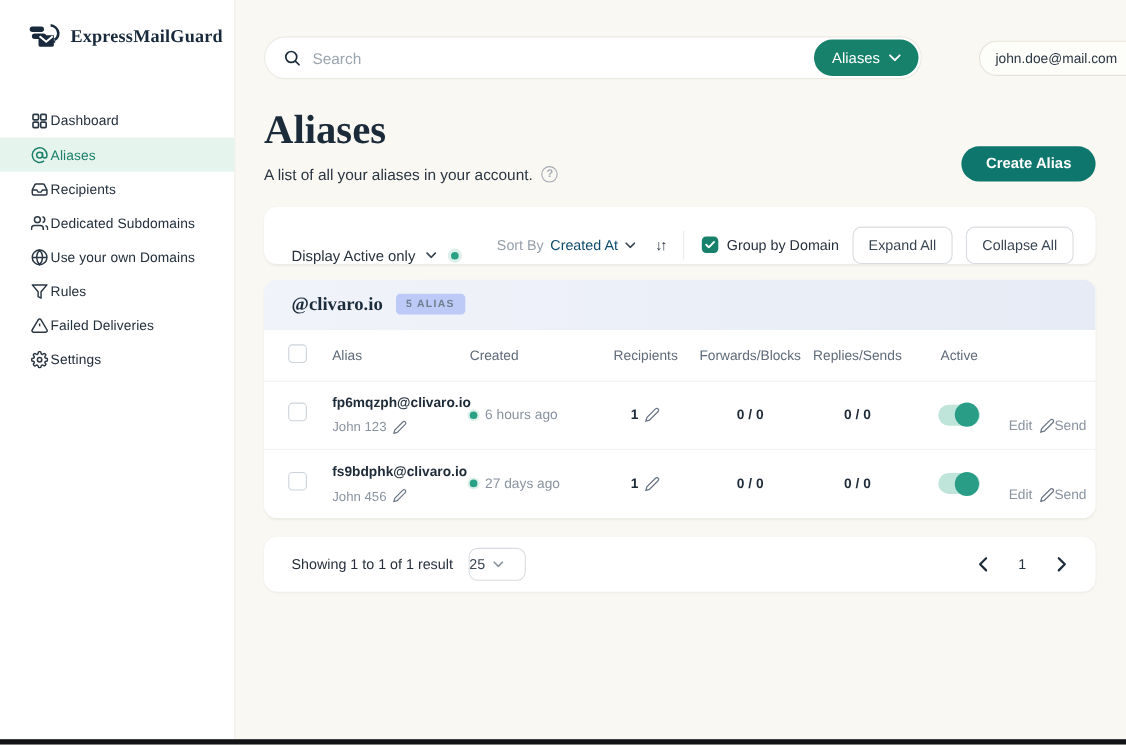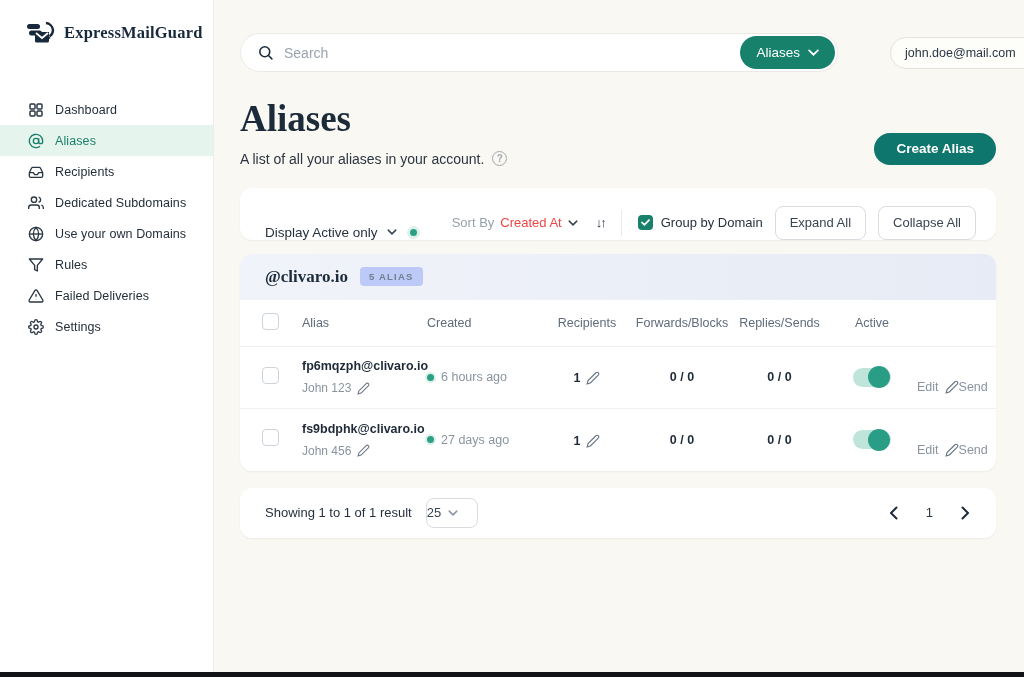--- a/index.html
+++ b/index.html
@@ -4,21 +4,21 @@
 <style>
   * { margin:0; padding:0; box-sizing:border-box; }
   html,body { width:1024px; height:677px; overflow:hidden; }
   body { font-family:"Liberation Sans", sans-serif; background:#faf8f2; position:relative; color:#27313d; }
 
   
   .sidebar { position:absolute; left:0; top:0; width:214px; height:672px; background:#ffffff; border-right:1px solid #ededea; z-index:2; }
   .brand { display:flex; align-items:center; gap:8px; padding:20px 16px 0 26px; }
   .brand-name { font-family:"Liberation Serif", serif; font-weight:700; font-size:16.5px; color:#18293b; letter-spacing:.2px; }
   .nav { margin-top:48px; display:flex; flex-direction:column; }
-  .nav-item { display:flex; align-items:center; gap:11px; height:31px; padding-left:27px; cursor:pointer; color:#232f3b; }
+  .nav-item { display:flex; align-items:center; gap:2px; height:31px; padding-left:27px; cursor:pointer; color:#232f3b; }
   .nav-item .nav-icon { width:17px; height:17px; display:flex; align-items:center; justify-content:center; color:#2a3642; }
   .nav-item .nav-label { font-size:12.5px; font-weight:500; letter-spacing:.1px; }
   .nav-item.active { background:#e6f4ee; color:#1b8069; }
   .nav-item.active .nav-icon { color:#1b8069; }
 
   
   .main { position:absolute; left:214px; top:16px; width:810px; height:672px; background:#faf8f2; padding:17px 28px 0 26px; }
 
   .topbar { display:flex; align-items:center; gap:26px; }
   .searchwrap { position:relative; flex:0 0 598px; height:39px; }
@@ -36,21 +36,21 @@
 
   .card { background:#fff; border-radius:12px; box-shadow:0 1px 2px rgba(20,30,40,.06); }
 
   
   .filterbar { margin-top:21px; height:52px; display:flex; align-items:flex-end; padding:0 20px 0 25px; justify-content:space-between; }
   .f-left { display:flex; align-items:center; gap:9px; font-size:13.5px; color:#27313d; cursor:pointer; }
   .f-dot { width:7px; height:7px; border-radius:50%; background:#2aa184; box-shadow:0 0 0 3px #ddf0ea; margin-left:4px; }
   .f-right { display:flex; align-items:center; gap:12px; }
   .sort-group { display:flex; align-items:center; gap:6px; font-size:13px; cursor:pointer; }
   .sort-muted { color:#97a0aa; }
-  .sort-strong { color:#ef4444; }
+  .sort-strong { color:#0c4a6e; }
   .sort-arrows { font-size:13px; color:#1c2b3a; letter-spacing:-2px; font-weight:600; margin-left:6px; cursor:pointer; }
   .v-divider { width:1px; height:26px; background:#e7e9ec; margin:0 4px; }
   .gbd { display:flex; align-items:center; gap:8px; font-size:13px; color:#27313d; cursor:pointer; }
   .checkbox-on { width:15px; height:15px; background:#17816b; border-radius:4px; display:flex; align-items:center; justify-content:center; }
   .ghost-btn { height:34px; padding:0 14px; background:#fff; border:1px solid #d8dce0; border-radius:8px; font-size:13px; color:#3a4552; cursor:pointer; font-family:"Liberation Sans", sans-serif; }
 
   
   .tablecard { margin-top:14px; overflow:hidden; }
   .group-head { height:46px; background:linear-gradient(90deg,#f1f3fa,#e6ebf5); display:flex; align-items:center; gap:12px; padding:0 25px; }
   .group-domain { font-family:"Liberation Serif", serif; font-size:17px; font-weight:700; color:#1b2b3a; }

